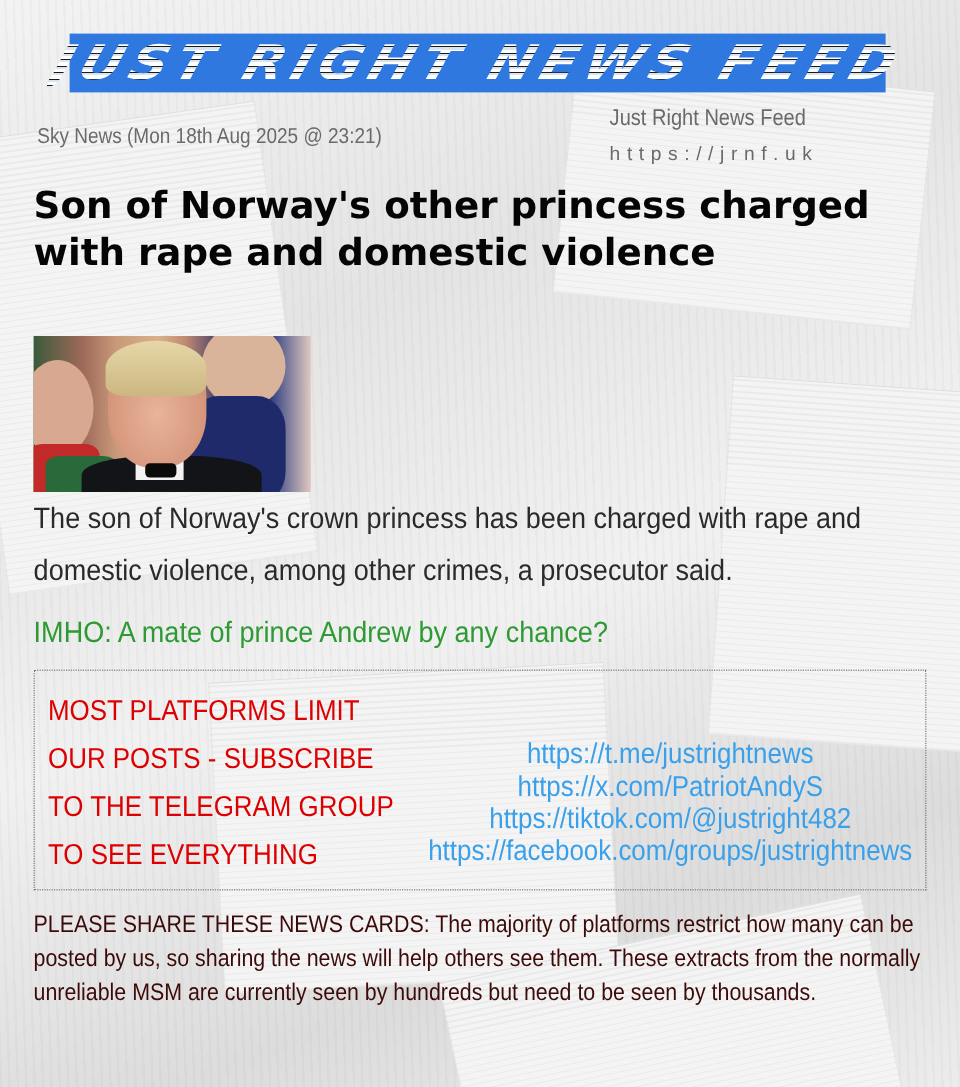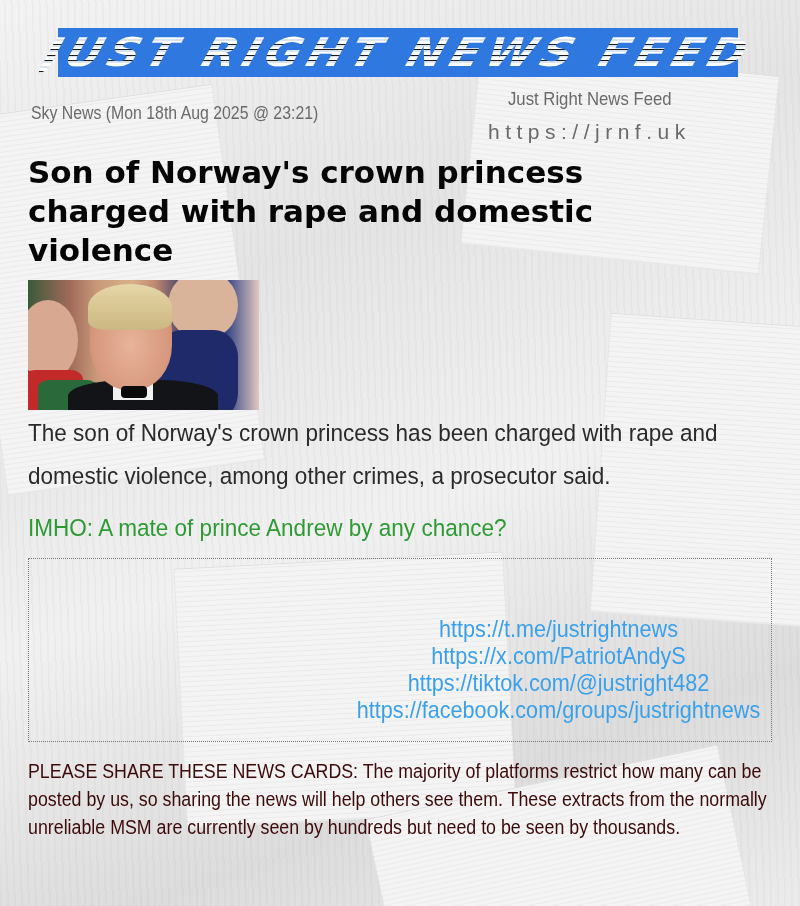--- a/index.html
+++ b/index.html
@@ -47,22 +47,22 @@
       transform: scaleX(0.88); transform-origin: left center;
       white-space: nowrap;
     }
     .site-name {
       position: absolute; left: 508px; top: 88px;
       font-size: 19px; color: #6a6a6a;
       transform: scaleX(0.88); transform-origin: left center;
       white-space: nowrap;
     }
     .site-url {
-      position: absolute; left: 488px; top: 120px;
-      font-size: 21px; color: #6a6a6a; letter-spacing: 5.5px;
+      position: absolute; left: 508px; top: 120px;
+      font-size: 16px; color: #6a6a6a; letter-spacing: 5.5px;
       white-space: nowrap;
     }
 
     .headline {
       position: absolute; left: 28px; top: 153px; width: 700px;
       font-family: "DejaVu Sans", sans-serif; font-weight: bold;
       font-size: 31px; line-height: 39px; color: #050505;
     }
 
     .photo {
@@ -152,39 +152,45 @@
 <div class="content">
 
   <div class="banner">
     <span class="banner-text">JUST RIGHT NEWS FEED</span>
   </div>
 
   <div class="source">Sky News (Mon 18th Aug 2025 @ 23:21)</div>
   <div class="site-name">Just Right News Feed</div>
   <a class="site-url">https://jrnf.uk</a>
 
-  <h1 class="headline">Son of Norway's crown princess charged with rape and domestic violence</h1>
+  <h1 class="headline">Son of Norway's other princess charged with rape and domestic violence</h1>
 
   <div class="photo" title="young man with slicked blond hair in black tie">
     <div class="bgfig" style="left:-10px;top:20px;width:60px;height:80px;background:#d8a890;"></div>
     <div class="bgfig" style="left:140px;top:-10px;width:70px;height:70px;background:#d9b49a;"></div>
     <div class="bgfig" style="left:130px;top:50px;width:80px;height:90px;background:#1f2a6a;border-radius:30%;"></div>
     <div class="bgfig" style="left:-5px;top:90px;width:60px;height:50px;background:#c22a2a;border-radius:20%;"></div>
     <div class="bgfig" style="left:10px;top:100px;width:60px;height:40px;background:#2a6a3a;border-radius:20%;"></div>
     <div class="suit"></div>
     <div class="collar"></div>
     <div class="face"></div>
     <div class="hair"></div>
     <div class="tie"></div>
   </div>
 
   <p class="summary">The son of Norway's crown princess has been charged with rape and domestic violence, among other crimes, a prosecutor said.</p>
   <p class="opinion">IMHO: A mate of prince Andrew by any chance?</p>
 
   <div class="promo-box">
+    <div class="promo-lines">
+      <span class="promo-line">MOST PLATFORMS LIMIT</span>
+      <span class="promo-line">OUR POSTS - SUBSCRIBE</span>
+      <span class="promo-line">TO THE TELEGRAM GROUP</span>
+      <span class="promo-line">TO SEE EVERYTHING</span>
+    </div>
     <div class="links">
       <a class="link">https://t.me/justrightnews</a>
       <a class="link">https://x.com/PatriotAndyS</a>
       <a class="link">https://tiktok.com/@justright482</a>
       <a class="link">https://facebook.com/groups/justrightnews</a>
     </div>
   </div>
 
   <p class="share">PLEASE SHARE THESE NEWS CARDS: The majority of platforms restrict how many can be posted by us, so sharing the news will help others see them. These extracts from the normally unreliable MSM are currently seen by hundreds but need to be seen by thousands.</p>
 

